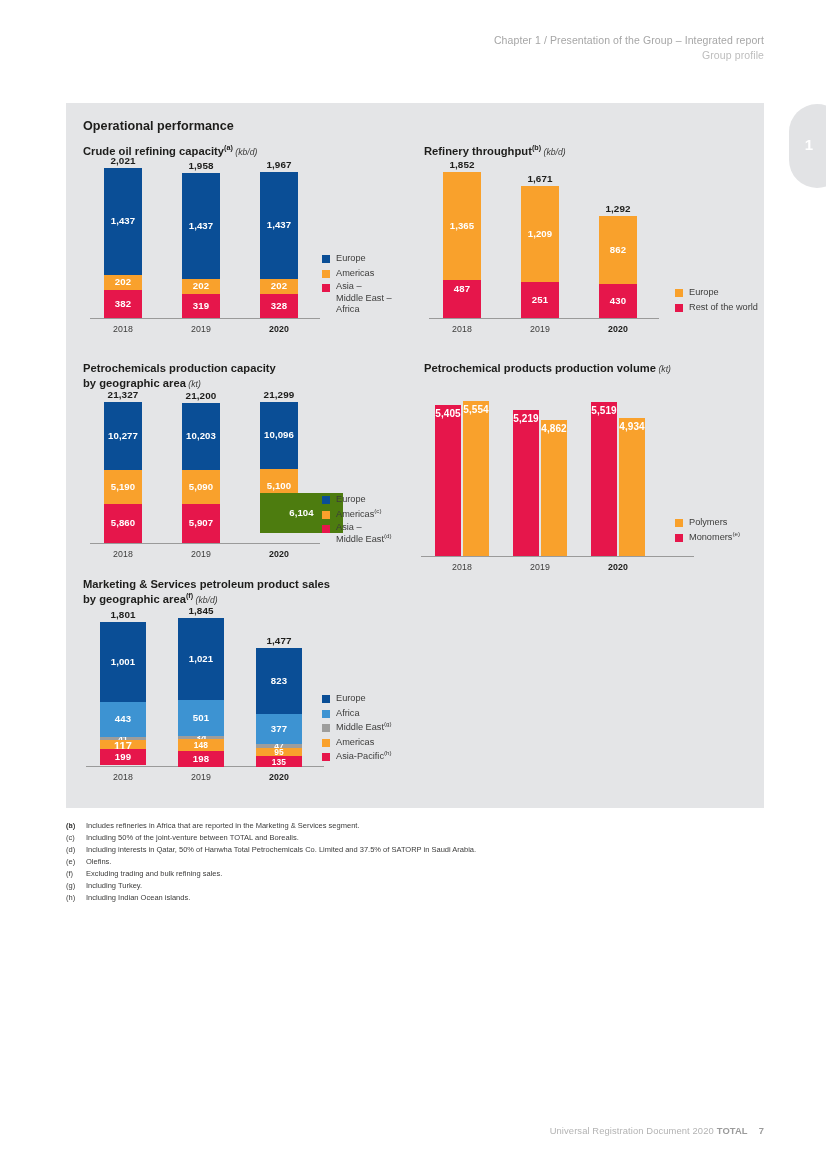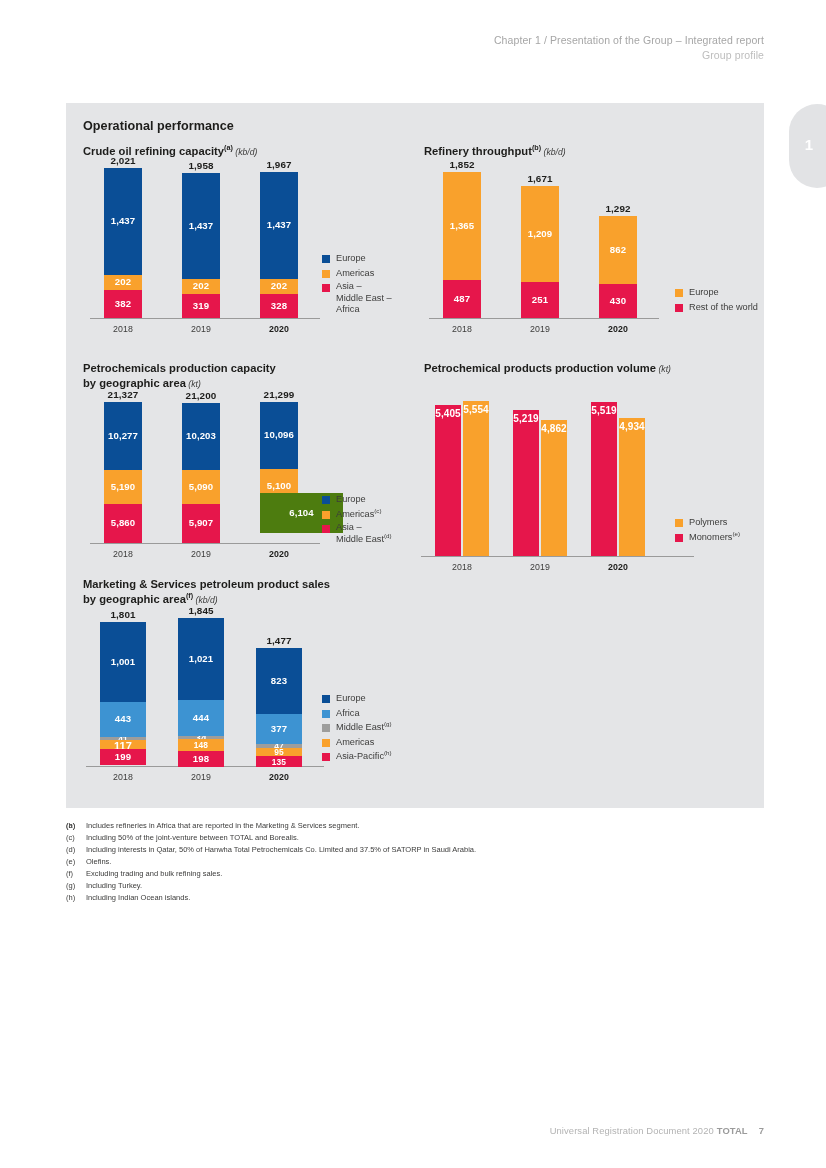--- a/index.html
+++ b/index.html
@@ -159,21 +159,21 @@
       <div class="ctitle" style="position: absolute; left: 424px; top: 144px;">
         <div>Refinery throughput<sup>(b)</sup><span class="unit"> (kb/d)</span></div>
       </div>
       <div class="axis" style="left: 429px; top: 318px; width: 230px;"></div>
       <div class="total" style="left: 429px; top: 159px; width: 66px;">1,852</div>
       <div class="bar" style="left: 443px; top: 172px; width: 38px; height: 146px;">
         <div class="seg" style="top: 0px; height: 108px; background: rgb(249, 161, 44);">
           <div class="v" style="top: 48px;">1,365</div>
         </div>
         <div class="seg" style="top: 108px; height: 38px; background: rgb(230, 22, 75);">
-          <div class="v" style="top: 13px;">487</div>
+          <div class="v" style="top: 3px;">487</div>
         </div>
       </div>
       <div class="xlab" style="left: 427px; top: 324px; width: 70px;">2018</div>
       <div class="total" style="left: 507px; top: 173px; width: 66px;">1,671</div>
       <div class="bar" style="left: 521px; top: 186px; width: 38px; height: 132px;">
         <div class="seg" style="top: 0px; height: 96px; background: rgb(249, 161, 44);">
           <div class="v" style="top: 42px;">1,209</div>
         </div>
         <div class="seg" style="top: 96px; height: 36px; background: rgb(230, 22, 75);">
           <div class="v" style="top: 12px;">251</div>
@@ -325,21 +325,21 @@
           <div class="v" style="top: 2px;">199</div>
         </div>
       </div>
       <div class="xlab" style="left: 84px; top: 772px; width: 78px;">2018</div>
       <div class="total" style="left: 164px; top: 605px; width: 74px;">1,845</div>
       <div class="bar" style="left: 178px; top: 618px; width: 46px; height: 148px;">
         <div class="seg" style="top: 0px; height: 82px; background: rgb(10, 78, 150);">
           <div class="v" style="top: 35px;">1,021</div>
         </div>
         <div class="seg" style="top: 82px; height: 36px; background: rgb(61, 147, 210);">
-          <div class="v" style="top: 12px;">444</div>
+          <div class="v" style="top: 12px;">501</div>
         </div>
         <div class="seg" style="top: 118px; height: 3px; background: rgb(157, 157, 156);">
           <div class="v" style="top: -3px; font-size: 10px;">34</div>
         </div>
         <div class="seg" style="top: 121px; height: 12px; background: rgb(249, 161, 44);">
           <div class="v" style="top: 1px; font-size: 8.4px;">148</div>
         </div>
         <div class="seg" style="top: 133px; height: 16px; background: rgb(230, 22, 75);">
           <div class="v" style="top: 2px;">198</div>
         </div>

